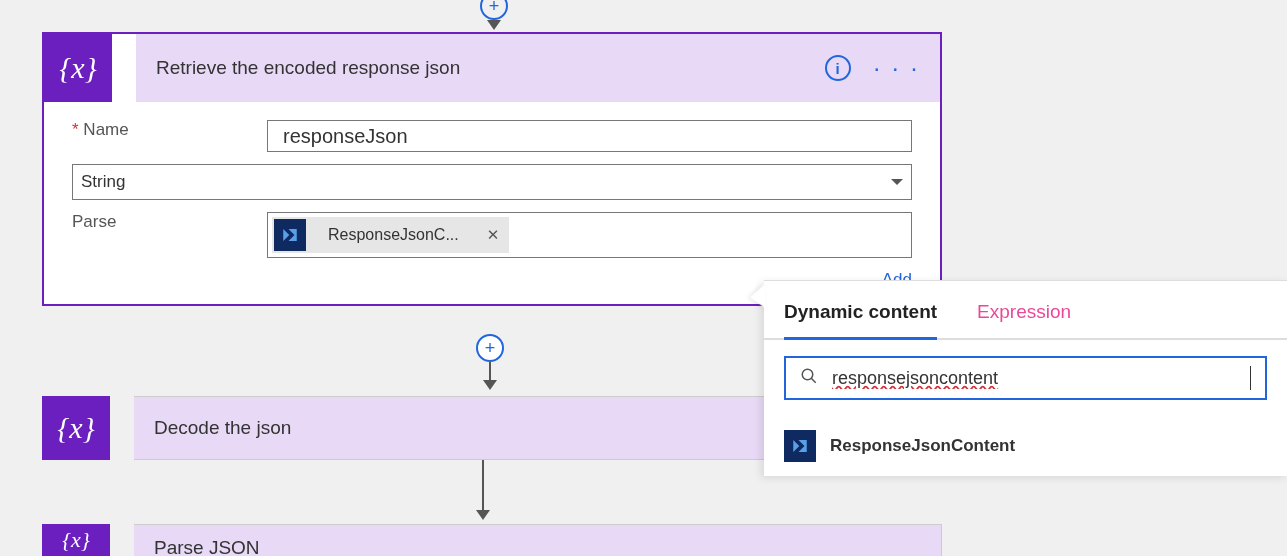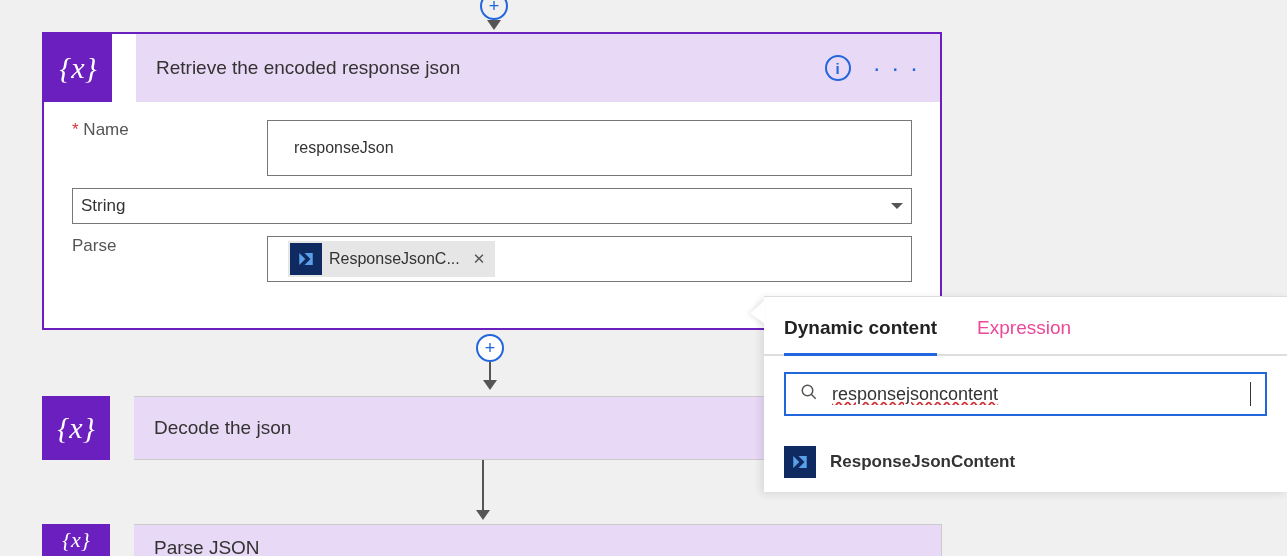--- a/index.html
+++ b/index.html
@@ -139,24 +139,24 @@
       font-size: 17px;
       color: #555;
     }
 
     .required-star {
       color: #d13438;
     }
 
     .field-input {
       flex: 1;
-      height: 56px;
+      height: 32px;
       border: 1px solid #777;
-      padding: 0 26px;
-      font-size: 16px;
+      padding: 0 15px;
+      font-size: 20px;
       color: #333;
       outline: none;
     }
 
     .field-select {
       flex: 1;
       height: 36px;
       border: 1px solid #777;
       padding: 0 8px;
       font-size: 17px;
@@ -187,23 +187,22 @@
       outline: none;
       display: flex;
       align-items: center;
     }
 
     .token-chip {
       display: inline-flex;
       align-items: center;
       background: #e6e6e6;
       padding: 2px 4px 2px 2px;
-      gap: 7px;
+      gap: 22px;
       height: 36px;
-      margin-left: 16px;
     }
 
     .token-icon {
       width: 32px;
       height: 32px;
       background: #0f2a60;
       display: flex;
       align-items: center;
       justify-content: center;
     }
@@ -264,21 +263,21 @@
       height: 32px;
     }
     
     .card-parse .card-icon { height: 32px; }
     .card-parse .card-title-area { height: 48px; }
 
     
     .popup {
       position: absolute;
       left: 764px;
-      top: 296px;
+      top: 280px;
       width: 523px;
       background: #fff;
       border-top: 1px solid #ddd;
       box-shadow: -3px 2px 8px rgba(0,0,0,0.1);
     }
 
     .popup-arrow {
       position: absolute;
       left: -14px;
       top: 4px;

